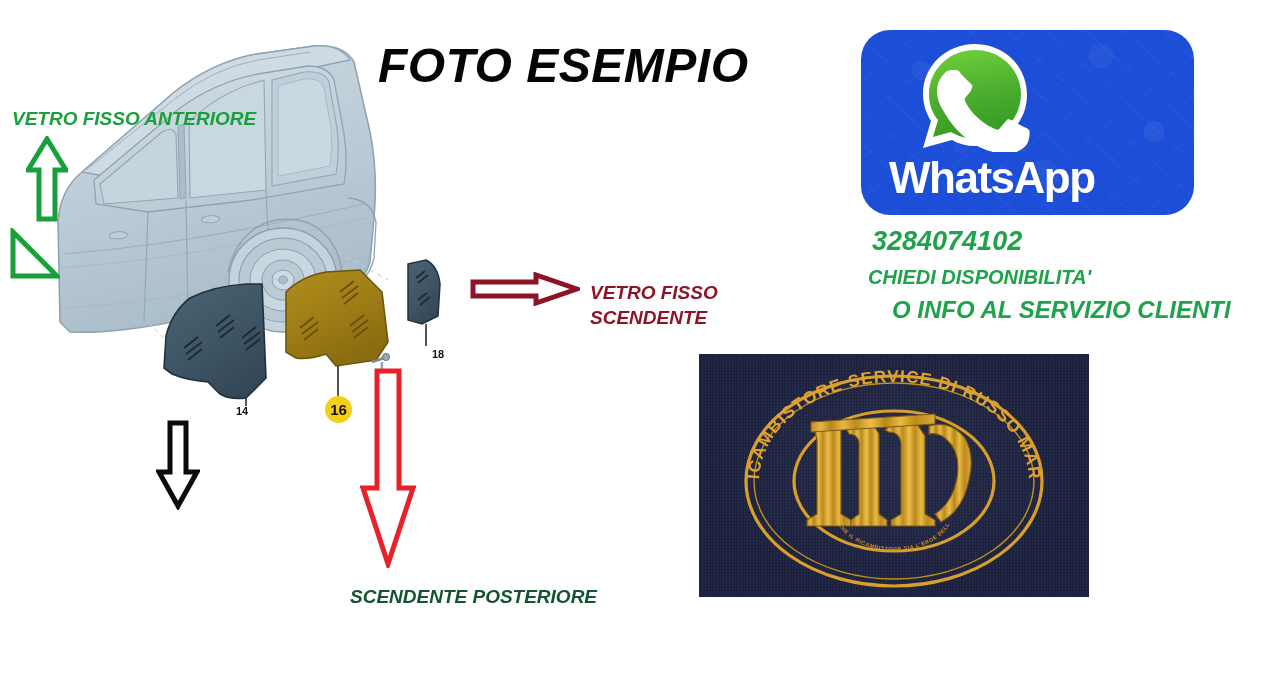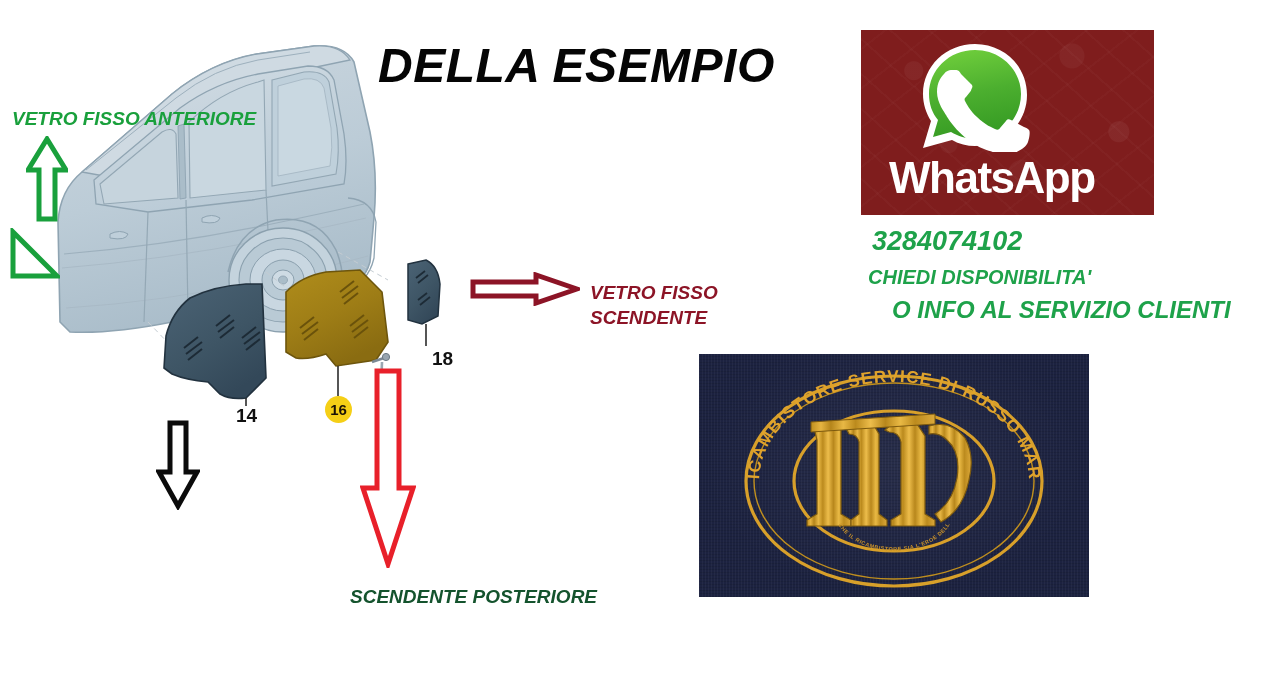--- a/index.html
+++ b/index.html
@@ -51,38 +51,39 @@
   
   #red-down-arrow{left:360px;top:368px;width:56px;height:200px;}
   #label-scendente-posteriore{
     left:350px;top:586px;
     font-size:19px;font-weight:bold;font-style:italic;
     color:#14532d;white-space:nowrap;
   }
 
   
   .part-num{
-    font-size:19px;font-weight:bold;color:#111;
+    font-size:11px;font-weight:bold;color:#111;
     font-family:"Liberation Sans", sans-serif;
   }
   #part-label-14{left:236px;top:405px;}
   #part-label-17{left:380px;top:396px;}
   #part-label-18{left:432px;top:348px;}
   #part-badge-16{
     left:325px;top:396px;width:27px;height:27px;border-radius:50%;
     background:#f5cf16;
     display:flex;align-items:center;justify-content:center;
     font-size:15px;font-weight:bold;color:#1a1206;
   }
 
   
   #whatsapp-card{
-    left:861px;top:30px;width:293px;height:185px;
-    background:#7f1d1d;
+    left:861px;top:30px;width:333px;height:185px;
+    background:#1d4ed8;
     overflow:hidden;
+    border-radius:29px;
   }
   #whatsapp-card .texture{
     position:absolute;inset:0;
     background-image:
       radial-gradient(circle at 18% 22%, rgba(255,255,255,.045) 0 9px, transparent 10px),
       radial-gradient(circle at 72% 14%, rgba(255,255,255,.04) 0 12px, transparent 13px),
       radial-gradient(circle at 88% 55%, rgba(255,255,255,.05) 0 10px, transparent 11px),
       radial-gradient(circle at 55% 78%, rgba(255,255,255,.035) 0 14px, transparent 15px),
       radial-gradient(circle at 30% 62%, rgba(255,255,255,.035) 0 8px, transparent 9px),
       repeating-linear-gradient(42deg, rgba(255,255,255,.022) 0 2px, transparent 2px 26px),
@@ -240,21 +241,21 @@
     <path d="M96 148 L96 156" stroke="#2b2b2b" stroke-width="1.6" fill="none"></path>
     <path d="M188 116 L188 146" stroke="#2b2b2b" stroke-width="1.6" fill="none"></path>
     <path d="M276 74 L276 96" stroke="#2b2b2b" stroke-width="1.6" fill="none"></path>
   </svg>
 
   <div class="abs part-num" id="part-label-14">14</div>
   <div class="abs" id="part-badge-16">16</div>
   <div class="abs part-num" id="part-label-17">17</div>
   <div class="abs part-num" id="part-label-18">18</div>
 
-  <div class="abs" id="page-title">DELLA ESEMPIO</div>
+  <div class="abs" id="page-title">FOTO ESEMPIO</div>
 
   <div class="abs" id="label-vetro-fisso-anteriore">VETRO FISSO ANTERIORE</div>
 
   <svg class="abs" id="green-up-arrow" viewBox="0 0 42 86" xmlns="http://www.w3.org/2000/svg">
     <path d="M21 3 L40 34 L29 34 L29 83 L13 83 L13 34 L2 34 Z" fill="#ffffff" stroke="#19a03c" stroke-width="5" stroke-linejoin="miter"></path>
   </svg>
 
   <svg class="abs" id="green-triangle" viewBox="0 0 52 52" xmlns="http://www.w3.org/2000/svg">
     <path d="M5 4 L5 48 L49 48 Z" fill="#ffffff" stroke="#19a03c" stroke-width="5" stroke-linejoin="miter"></path>
   </svg>

